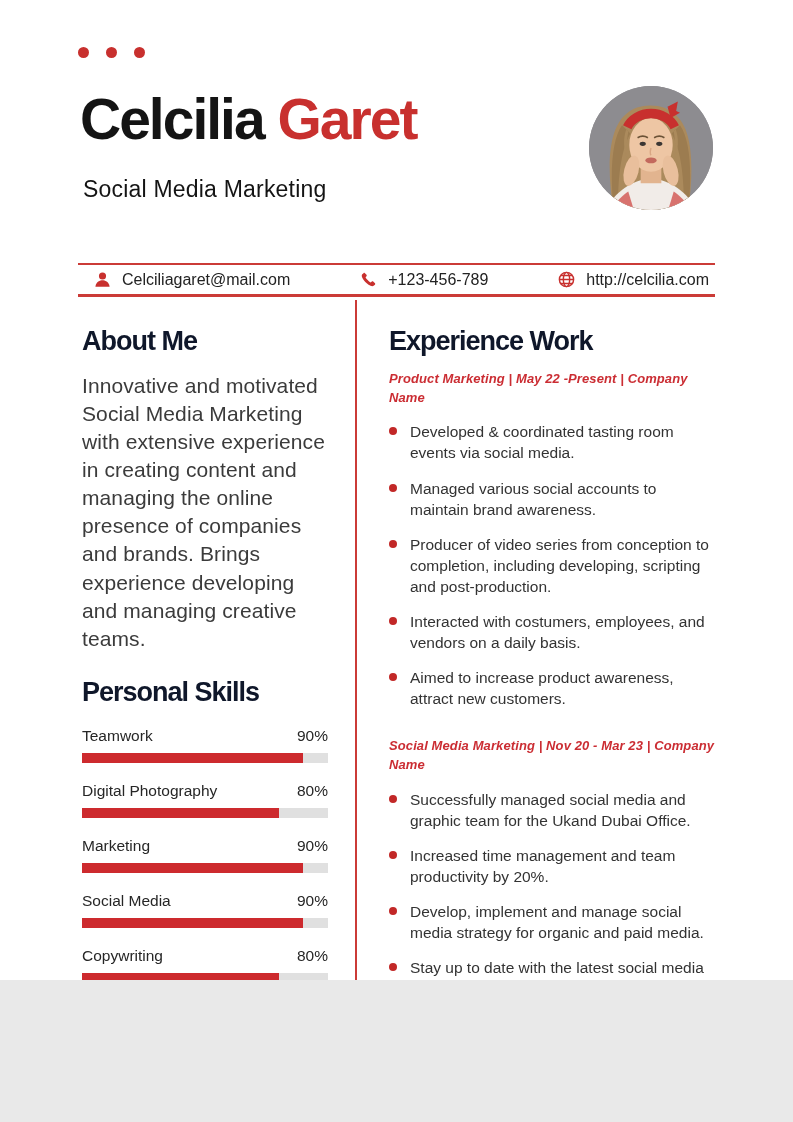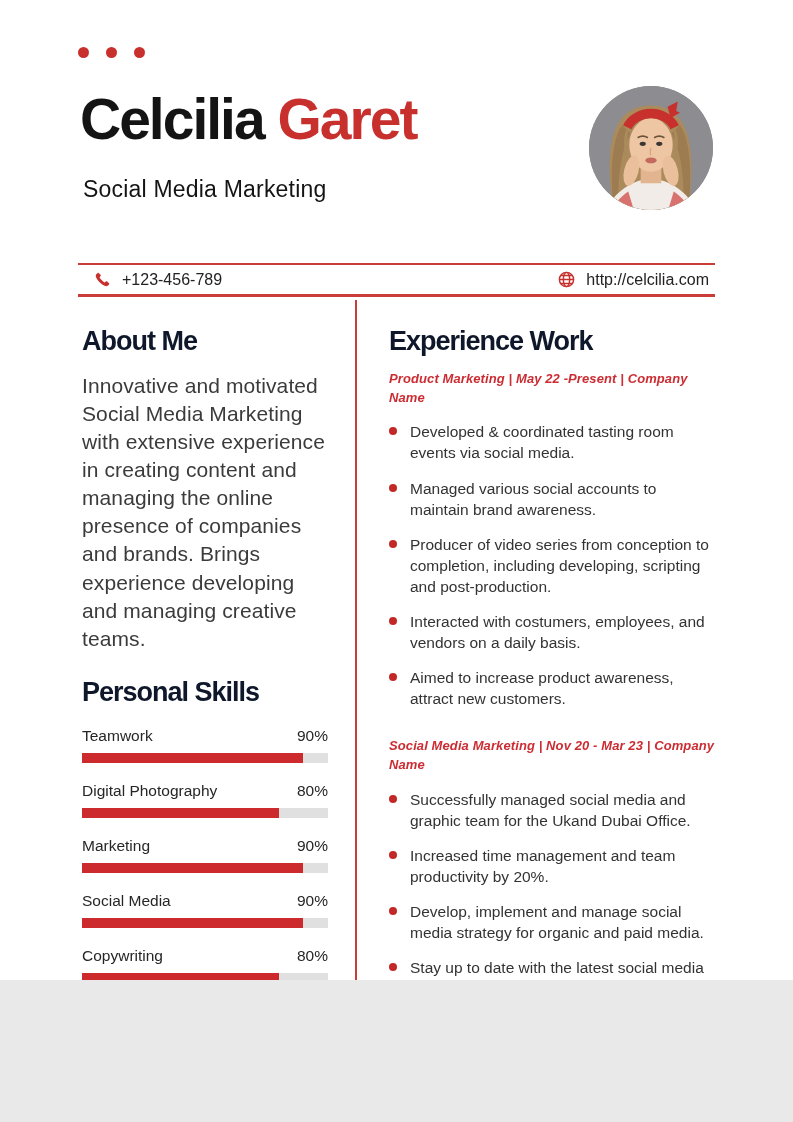--- a/index.html
+++ b/index.html
@@ -130,20 +130,29 @@
       <ellipse cx="60" cy="72" rx="5.5" ry="2.8" fill="#c3695d"></ellipse>
 
       <ellipse cx="41" cy="82" rx="7" ry="15" fill="#e9bf9c" transform="rotate(14 41 82)"></ellipse>
       <ellipse cx="79" cy="82" rx="7" ry="15" fill="#e9bf9c" transform="rotate(-14 79 82)"></ellipse>
     </svg>
   </div>
 
   <div class="contact">
     <div class="citem">
       <span class="cicon">
+        <svg width="19" height="19" viewBox="0 0 24 24">
+            <circle cx="12" cy="7.5" r="4.5" fill="#c8302e"></circle>
+            <path d="M3 21 C4 14.5 9 13 12 13 C15 13 20 14.5 21 21 Z" fill="#c8302e"></path>
+          </svg>
+      </span>
+      <span>Celciliagaret@mail.com</span>
+    </div>
+    <div class="citem">
+      <span class="cicon">
         <svg width="17" height="17" viewBox="0 0 24 24">
             <path d="M6.6 2.8 L9.2 5.4 C9.7 5.9 9.7 6.7 9.2 7.3 L7.8 8.9 C8.9 11.4 12.3 14.8 15 16.1 L16.7 14.7 C17.3 14.2 18.1 14.2 18.6 14.8 L21.2 17.4 C21.7 18 21.7 18.8 21.1 19.3 L19.2 20.9 C17.9 22 15 21.4 12.1 19.5 C8.6 17.2 5.3 13.6 3.6 10.4 C2.3 7.9 2.1 5.6 3.2 4.6 L5 3 C5.5 2.4 6.2 2.4 6.6 2.8 Z" fill="#c8302e"></path>
           </svg>
       </span>
       <span>+123-456-789</span>
     </div>
     <div class="citem">
       <span class="cicon">
         <svg width="19" height="19" viewBox="0 0 24 24" fill="none" stroke="#c8302e" stroke-width="1.8">
             <circle cx="12" cy="12" r="9"></circle>

